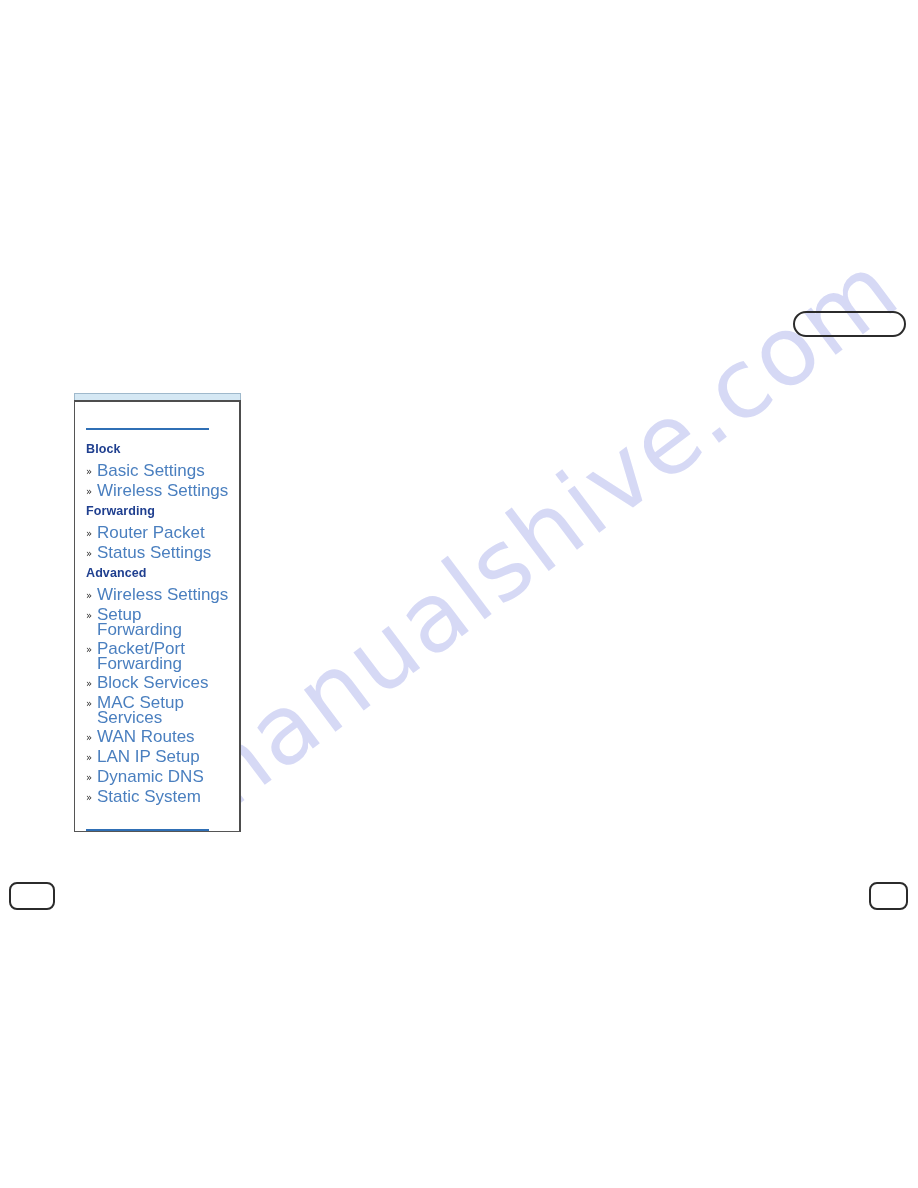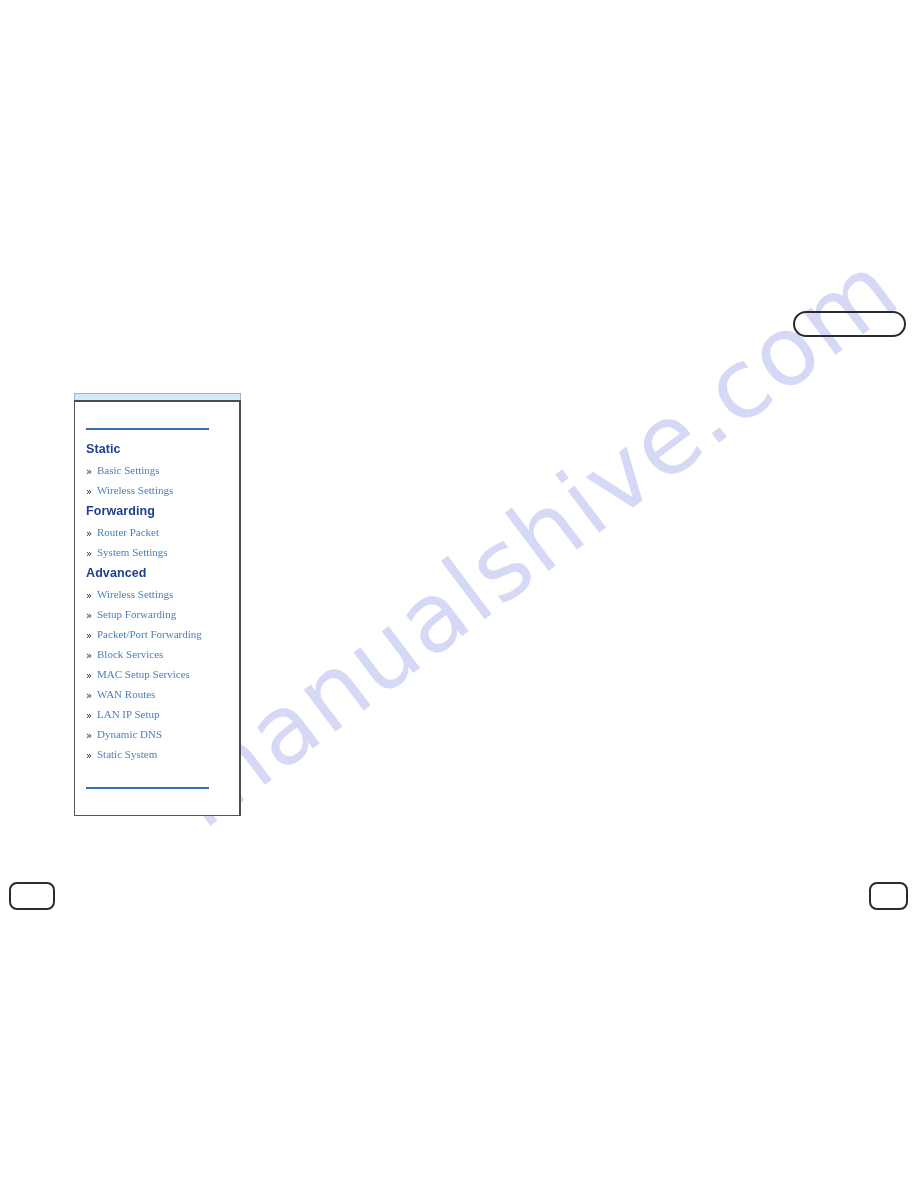--- a/index.html
+++ b/index.html
@@ -132,22 +132,22 @@
   .nav-bullet {
     flex: 0 0 auto;
     font-family: "DejaVu Sans", sans-serif;
     font-size: 10px;
     color: #2a2a2a;
     width: 11px;
     line-height: 15px;
     padding-top: 1px;
   }
   .nav-link-label {
-    font-family: Liberation Serif, serif;
-    font-size: 11px;
+    font-family: Liberation Sans, sans-serif;
+    font-size: 17px;
     color: #4a7fbf;
     line-height: 15px;
     text-decoration: none;
   }
 </style>
 </head>
 <body>
 
 <div id="watermark">
   <div class="wm-text">manualshive.com</div>
@@ -161,42 +161,42 @@
 
 <div id="nav-panel-wrap">
 
   <div id="nav-top-bar"></div>
 
   <div id="nav-panel">
     <div id="nav-inner">
 
       <hr class="nav-rule" id="nav-rule-top">
 
-      <div class="nav-heading">Static</div>
+      <div class="nav-heading">Block</div>
 
       <div class="nav-link-row">
         <span class="nav-bullet">»</span>
         <span class="nav-link-label">Basic Settings</span>
       </div>
 
       <div class="nav-link-row">
         <span class="nav-bullet">»</span>
         <span class="nav-link-label">Wireless Settings</span>
       </div>
 
       <div class="nav-heading">Forwarding</div>
 
       <div class="nav-link-row">
         <span class="nav-bullet">»</span>
         <span class="nav-link-label">Router Packet</span>
       </div>
 
       <div class="nav-link-row">
         <span class="nav-bullet">»</span>
-        <span class="nav-link-label">System Settings</span>
+        <span class="nav-link-label">Status Settings</span>
       </div>
 
       <div class="nav-heading">Advanced</div>
 
       <div class="nav-link-row">
         <span class="nav-bullet">»</span>
         <span class="nav-link-label">Wireless Settings</span>
       </div>
 
       <div class="nav-link-row">

